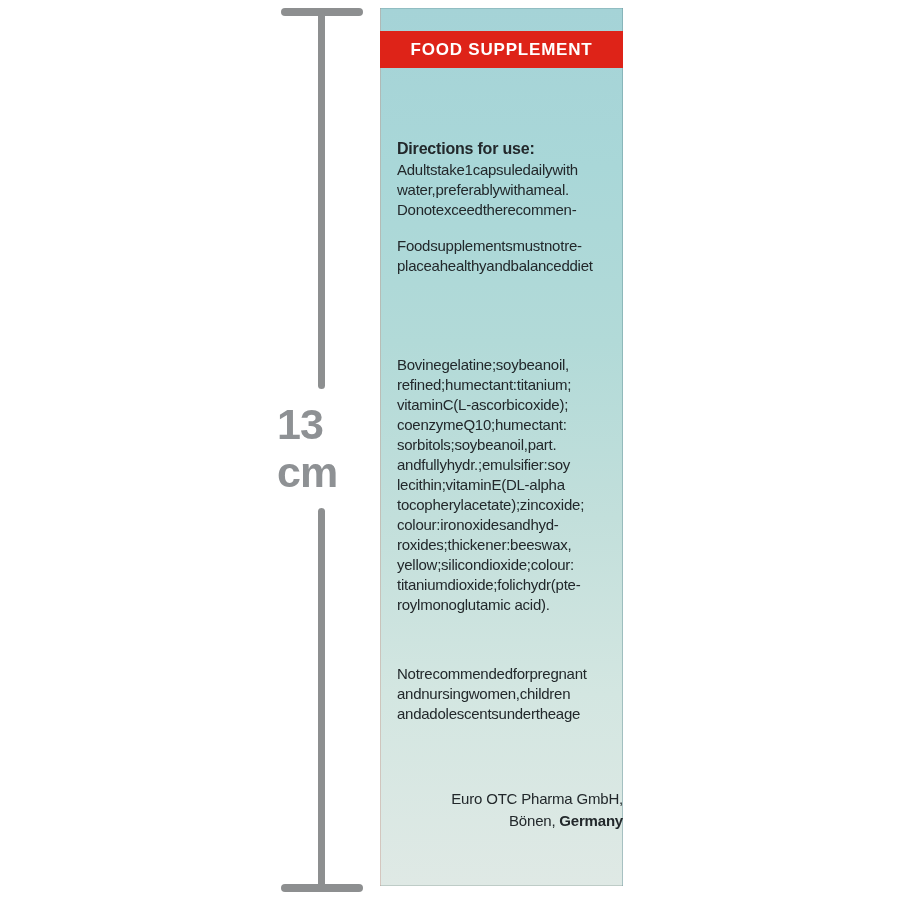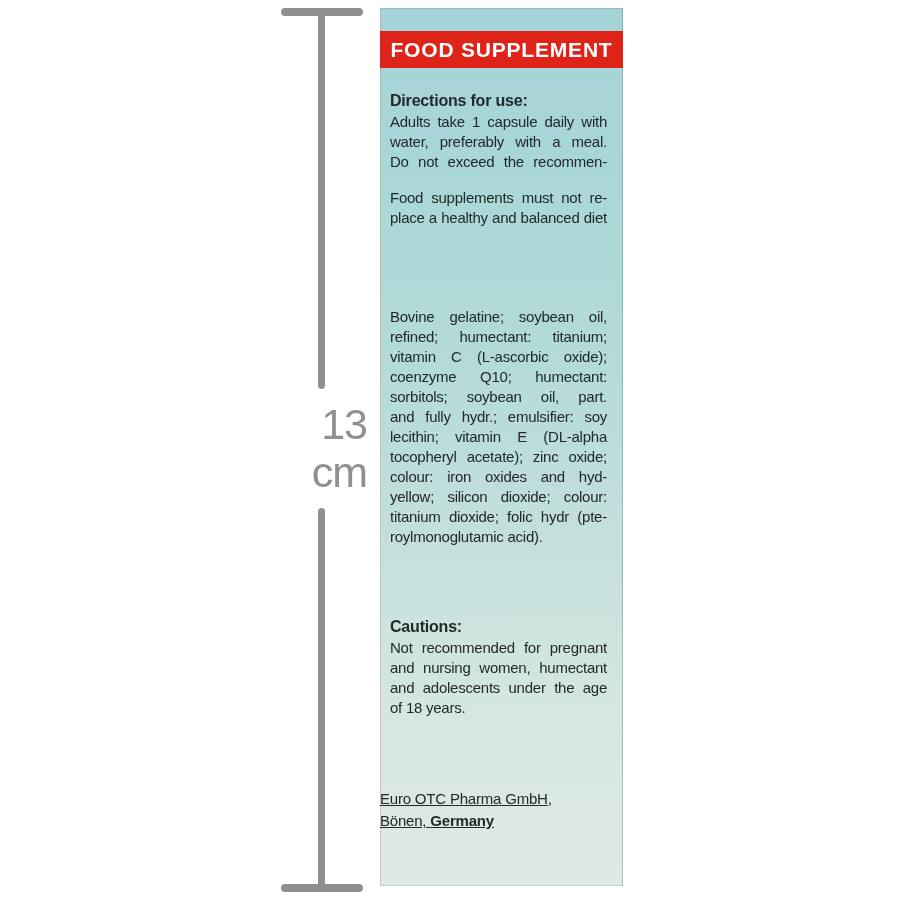--- a/index.html
+++ b/index.html
@@ -26,22 +26,22 @@
   .ruler-bar.top{top:8px;}
   .ruler-bar.bottom{top:884px;}
   .ruler-line{
     position:absolute;left:318px;width:7px;
     background:var(--ruler-gray);border-radius:3.5px;
   }
   .ruler-line.upper{top:11px;height:378px;}
   .ruler-line.lower{top:508px;height:379px;}
   .ruler-label{
     position:absolute;left:277px;top:400px;width:90px;
-    text-align:right;color:var(--label-gray);
-    font-size:43px;font-weight:normal;line-height:48px;
+    text-align:left;color:var(--label-gray);
+    font-size:43px;font-weight:bold;line-height:48px;
     letter-spacing:-1px;
   }
 
   
   .panel{
     position:absolute;left:380px;top:8px;width:243px;height:878px;
     background:linear-gradient(180deg,
       #a5d3d7 0%, #a9d7d8 18%, #b2dad8 38%,
       #c2dfdb 58%, #d3e6e1 78%, #dfe9e5 100%);
     box-shadow:
@@ -49,45 +49,45 @@
       inset -1px 0 0 rgba(100,145,150,0.45),
       inset 0 1px 0 rgba(110,150,155,0.35),
       inset 0 -1px 0 rgba(140,160,155,0.40);
   }
   .banner{
     position:absolute;left:0;top:23px;width:100%;height:37px;
     background:var(--banner-bg);
     display:flex;align-items:center;justify-content:center;
   }
   .banner-text{
-    color:var(--banner-fg);font-size:21px;font-weight:bold;
+    color:var(--banner-fg);font-size:17px;font-weight:bold;
     letter-spacing:0.8px;white-space:nowrap;
   }
   .section{
-    position:absolute;left:10px;width:217px;color:var(--ink);
+    position:absolute;left:17px;width:217px;color:var(--ink);margin-top:48px;
   }
   .section.directions{top:82px;}
   .section.ingredients{top:299px;}
   .section.cautions{top:608px;}
   .sec-heading{
     font-weight:bold;font-size:16px;line-height:22px;
     letter-spacing:-0.2px;
   }
   .para{margin:0 0 16px 0;}
   .para:last-child{margin-bottom:0;}
   .tline{
-    display:flex;justify-content:space-between;flex-wrap:nowrap;
+    display:flex;flex-wrap:nowrap;
     font-size:15px;line-height:20px;letter-spacing:-0.25px;
     white-space:nowrap;
   }
   .tline.last{display:block;text-align:left;}
   .address{
     position:absolute;left:0;top:780px;width:100%;
-    text-align:left;color:var(--ink);
-    font-size:15px;line-height:22px;letter-spacing:-0.2px;text-decoration:underline;
+    text-align:right;color:var(--ink);
+    font-size:15px;line-height:22px;letter-spacing:-0.2px;
   }
   .address .bold{font-weight:bold;}
 </style>
 </head>
 <body>
 
 <div class="page">
 
   <div class="ruler-bar top"></div>
   <div class="ruler-line upper"></div>
@@ -199,59 +199,63 @@
             <span>oxide;</span>
           </div>
           <div class="tline">
             <span>colour:</span>
             <span>iron</span>
             <span>oxides</span>
             <span>and</span>
             <span>hyd-</span>
           </div>
           <div class="tline">
+            <span>roxides;</span>
+            <span>thickener:</span>
+            <span>bees</span>
+            <span>wax,</span>
+          </div>
+          <div class="tline">
             <span>yellow;</span>
             <span>silicon</span>
             <span>dioxide;</span>
             <span>colour:</span>
           </div>
           <div class="tline">
             <span>titanium</span>
             <span>dioxide;</span>
             <span>folic</span>
             <span>hydr</span>
             <span>(pte-</span>
           </div>
           <div class="tline last">roylmonoglutamic acid).</div>
         </div>
     </div>
 
     <div class="section cautions">
-      <div class="sec-heading">Cautions:</div>
       <div class="para">
           <div class="tline">
             <span>Not</span>
             <span>recommended</span>
             <span>for</span>
             <span>pregnant</span>
           </div>
           <div class="tline">
             <span>and</span>
             <span>nursing</span>
             <span>women,</span>
-            <span>humectant</span>
+            <span>children</span>
           </div>
           <div class="tline">
             <span>and</span>
             <span>adolescents</span>
             <span>under</span>
             <span>the</span>
             <span>age</span>
           </div>
-          <div class="tline last">of 18 years.</div>
         </div>
     </div>
 
     <div class="address">
       <div>Euro OTC Pharma GmbH,</div>
       <div><span>Bönen, </span><span class="bold">Germany</span></div>
     </div>
 
   </div>
 </div>

